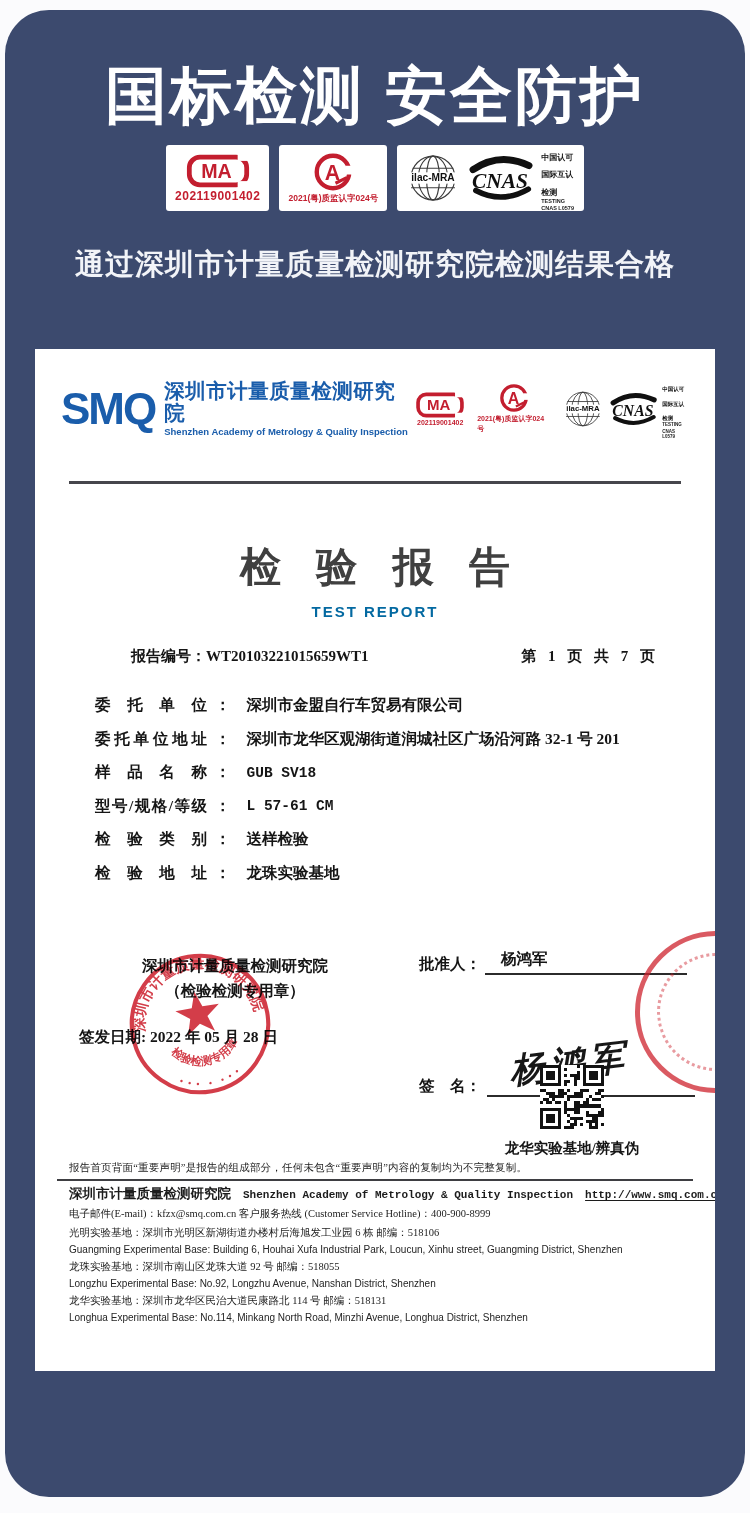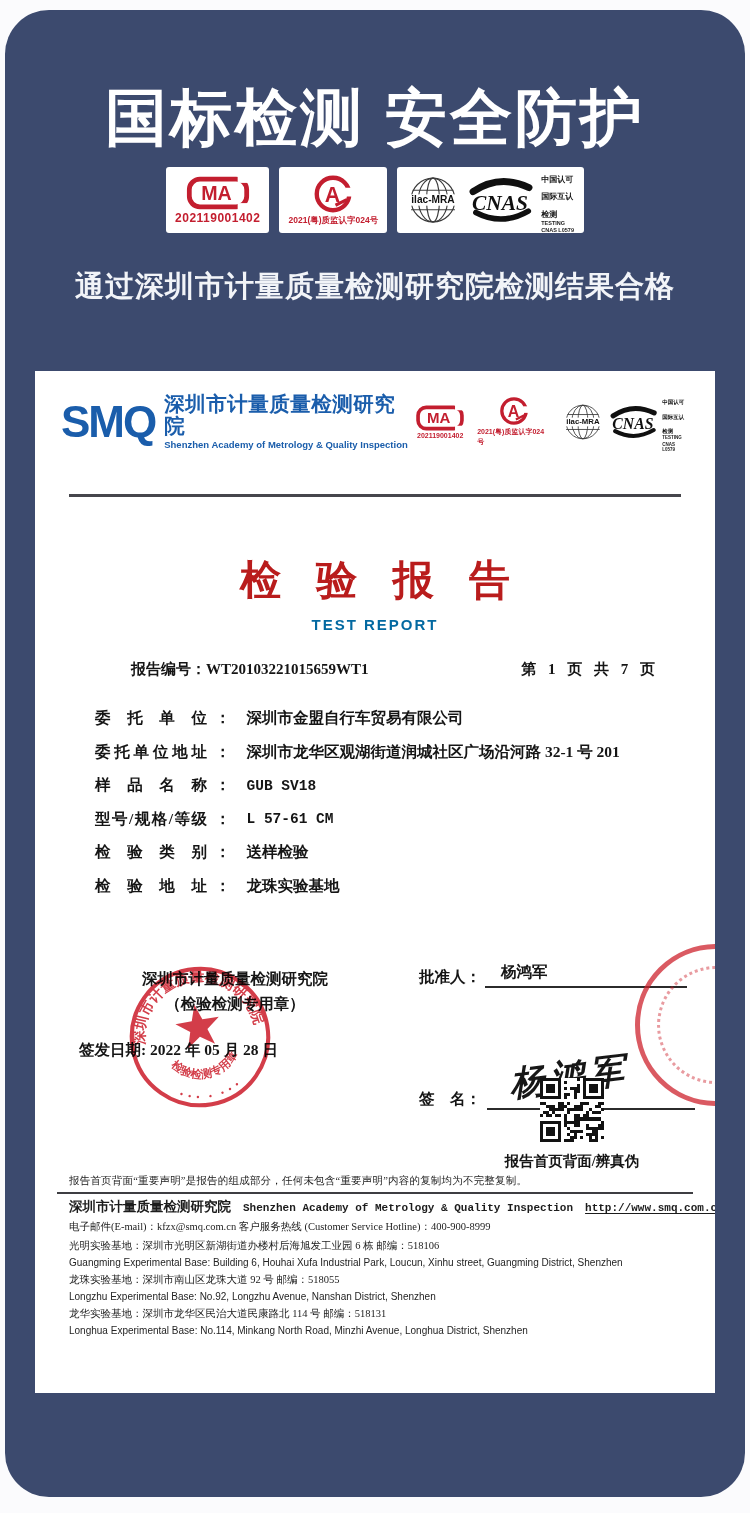--- a/index.html
+++ b/index.html
@@ -2,62 +2,62 @@
 <html style="--navy: #3c4a6e; --red: #c31e2f; --stamp: #cd2330; --blue: #1a5dab;"><head>
 <meta charset="utf-8">
 <style>
   html,body{margin:0;padding:0;background:#fbfbfd;}
   .page{position:relative;width:750px;height:1513px;background:#fbfbfd;overflow:hidden;
         font-family:"Liberation Serif","DejaVu Serif",serif;color:#1a1a1a;}
   .card{position:absolute;left:5px;right:5px;top:10px;bottom:16px;background:var(--navy,#3c4a6e);
         border-radius:44px;overflow:hidden;}
   
   .banner{text-align:center;}
-  .banner-title{margin-top:71px;font-family:"Liberation Sans","DejaVu Sans",sans-serif;
+  .banner-title{margin-top:49px;font-family:"Liberation Sans","DejaVu Sans",sans-serif;
         font-weight:900;font-size:62px;letter-spacing:3px;color:#ffffff;line-height:1.2;}
   .badge-row{display:flex;justify-content:center;align-items:stretch;gap:10px;margin-top:12px;}
   .badge{background:#fff;border-radius:3px;padding:5px 9px;display:flex;flex-direction:column;
         align-items:center;justify-content:center;height:66px;box-sizing:border-box;}
   .badge .num{color:var(--red,#c31e2f);font-weight:bold;font-size:12px;margin-top:1px;
         font-family:"Liberation Sans",sans-serif;letter-spacing:0.5px;}
   .badge.cal .num{font-size:8.5px;letter-spacing:0;}
   .cma-svg{width:66px;height:34px;}
   .cal-svg{width:40px;height:40px;}
   .badge.cnas-badge{flex-direction:row;gap:3px;padding:5px 10px;}
   .globe-svg{width:52px;height:52px;}
   .cnas-svg{width:76px;height:50px;}
   .cnas-side{display:flex;flex-direction:column;align-items:flex-start;line-height:1.15;}
   .cnas-side .cn{font-size:8px;font-weight:800;color:#111;font-family:"Liberation Sans",sans-serif;margin-top:8px;}
   .cnas-side .en{font-size:5.5px;font-weight:700;color:#222;font-family:"Liberation Sans",sans-serif;margin-top:1px;}
   .banner-sub{margin-top:34px;font-family:"Liberation Sans","DejaVu Sans",sans-serif;
         font-weight:700;font-size:29px;letter-spacing:1px;color:#f2f4f8;}
   
   .doc{width:680px;margin:64px auto 0;background:#ffffff;position:relative;overflow:hidden;
-        padding:16px 0 0;box-sizing:border-box;height:1022px;}
+        padding:25px 0 0;box-sizing:border-box;height:1022px;}
   .doc-header{display:flex;justify-content:space-between;align-items:center;padding:4px 26px 0;}
   .smq{display:flex;align-items:center;gap:9px;}
   .smq-logo{font-family:"Liberation Sans","DejaVu Sans",sans-serif;font-weight:900;font-size:44px;
         color:var(--blue,#1a5dab);letter-spacing:-2px;}
   .smq-names{display:flex;flex-direction:column;line-height:1.1;}
   .smq-cn{font-family:"Liberation Sans",sans-serif;font-size:20.5px;font-weight:800;color:var(--blue,#1a5dab);letter-spacing:0.5px;}
   .smq-en{font-family:"Liberation Sans",sans-serif;font-size:9.5px;font-weight:700;color:var(--blue,#1a5dab);margin-top:2px;}
   .marks{display:flex;align-items:center;gap:12px;}
   .mark{display:flex;flex-direction:column;align-items:center;}
   .mark .num{color:var(--red,#c31e2f);font-weight:bold;font-size:7px;margin-top:1px;
         font-family:"Liberation Sans",sans-serif;}
   .mark .cma-svg{width:50px;height:26px;}
   .mark .cal-svg{width:30px;height:30px;}
   .marks .cnas-group{display:flex;align-items:center;gap:2px;}
   .marks .globe-svg{width:40px;height:40px;}
   .marks .cnas-svg{width:56px;height:38px;}
   .marks .cnas-side .cn{font-size:5.5px;}
   .marks .cnas-side .en{font-size:4.5px;}
   .doc-divider{border-top:3px solid #46464c;margin:42px 34px 0;}
   .doc-title{margin-top:56px;text-align:center;font-family:"Liberation Sans","DejaVu Sans",sans-serif;
-        font-weight:700;font-size:41px;letter-spacing:12px;text-indent:12px;color:#b91c1c;}
+        font-weight:700;font-size:41px;letter-spacing:12px;text-indent:12px;color:#404040;}
   .doc-title-en{margin-top:8px;text-align:center;font-family:"Liberation Sans",sans-serif;
         font-weight:700;font-size:15px;letter-spacing:2px;color:#0369a1;}
   .report-row{display:flex;justify-content:space-between;margin:27px 56px 0 96px;
         font-size:15px;font-weight:600;color:#151515;}
   .page-info{letter-spacing:4px;}
   .fields{margin:23px 0 0 60px;}
   .field{height:33.5px;display:flex;align-items:center;color:#151515;}
   .f-label{display:inline-block;width:112px;font-weight:600;font-size:15.5px;
         text-align:justify;text-align-last:justify;}
   .f-colon{margin:0 16px 0 8px;font-weight:600;font-size:15.5px;}
@@ -745,21 +745,21 @@
               <div></div>
               <div></div>
               <div></div>
               <div></div>
               <div class="on"></div>
               <div class="on"></div>
               <div class="on"></div>
               <div></div>
               <div></div>
             </div>
-          <div class="qr-caption">报告首页背面/辨真伪</div>
+          <div class="qr-caption">龙华实验基地/辨真伪</div>
         </div>
       </div>
 
       <div class="doc-footer">
         <div class="f-disclaimer">报告首页背面“重要声明”是报告的组成部分，任何未包含“重要声明”内容的复制均为不完整复制。</div>
         <div class="f-hr"></div>
         <div class="f-org">
           <span class="f-org-cn">深圳市计量质量检测研究院</span>
           <span class="f-org-en">Shenzhen Academy of Metrology &amp; Quality Inspection</span>
           <span class="f-url">http://www.smq.com.cn</span>

